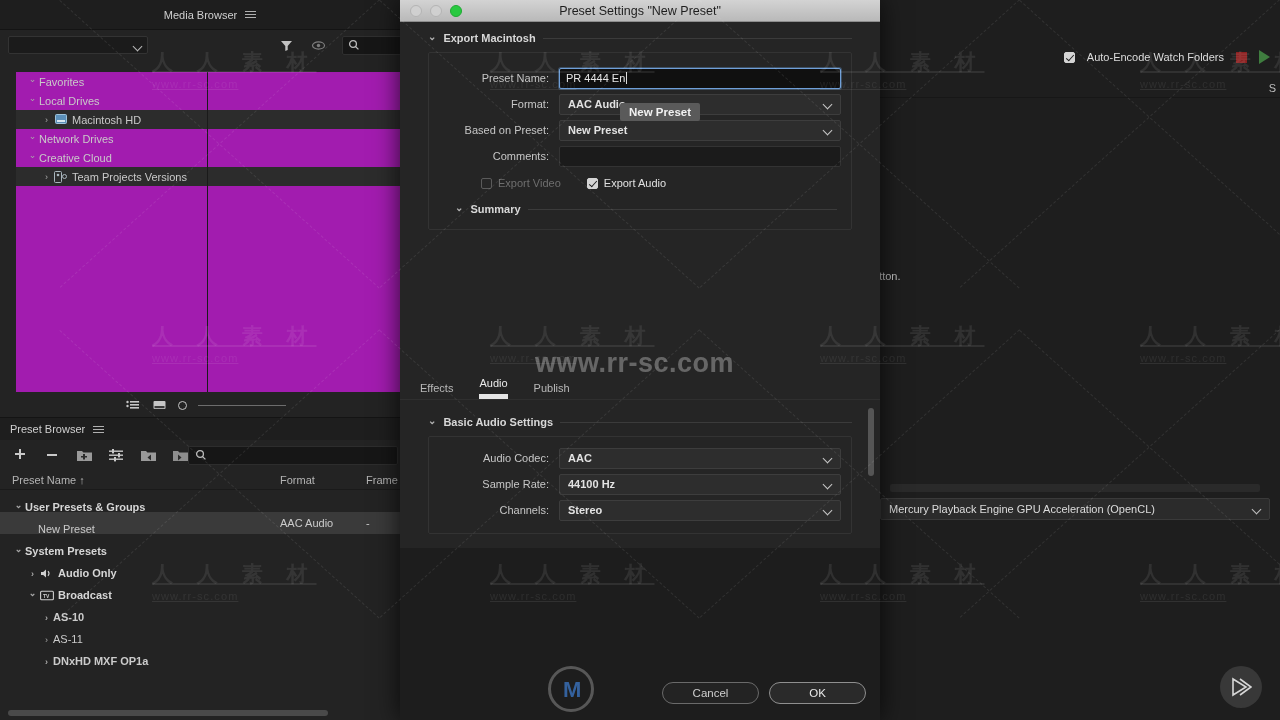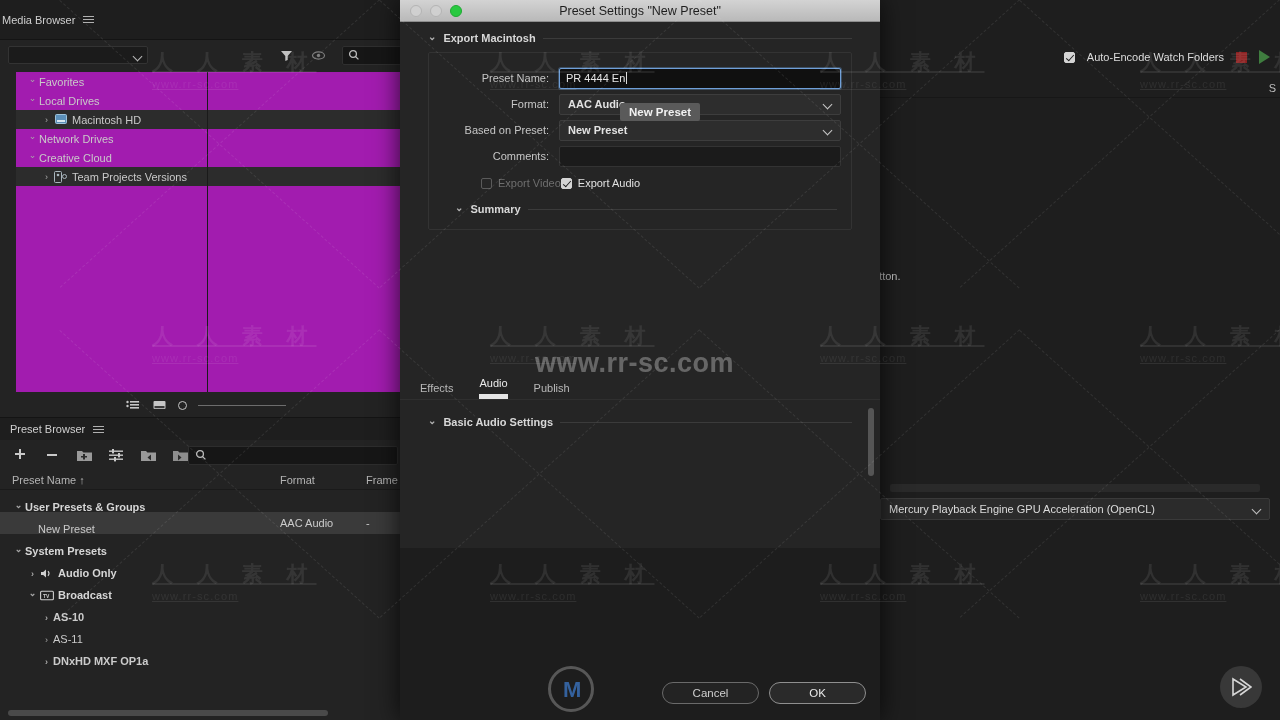--- a/index.html
+++ b/index.html
@@ -16,21 +16,21 @@
   
   .wm-layer{ position:absolute; inset:0; pointer-events:none; z-index:40; overflow:hidden; }
   .wm{ position:absolute; color:rgba(255,255,255,.085); font-weight:700; white-space:nowrap;text-decoration:underline; }
   .wm .cn{ font-size:21px; letter-spacing:9px; display:block; }
   .wm .url{ font-size:11px; letter-spacing:1.1px; display:block; margin-top:2px; color:rgba(255,255,255,.075); font-weight:400;}
   .wm-big{ position:absolute; left:535px; top:348px; font-size:27px; font-weight:700; color:rgba(255,255,255,.30); letter-spacing:.5px;}
   .dg{ position:absolute; border-top:1px dashed rgba(255,255,255,.09); width:430px; transform-origin:0 0; }
 
   
   .left-col{ position:absolute; left:0; top:0; width:410px; height:720px; background:#232323; z-index:5;}
-  .panel-tabbar{ height:40px; background:#1e1e1e; display:flex; align-items:center; padding-left:2px; gap:8px; border-bottom:1px solid #141414;}
+  .panel-tabbar{ height:30px; background:#1e1e1e; display:flex; align-items:center; padding-left:10px; gap:8px; border-bottom:1px solid #141414;justify-content:center;}
   .panel-title{ font-size:11px; color:#cfcfcf; font-weight:400;}
   .hamb{ display:inline-flex; flex-direction:column; gap:2px; cursor:pointer;}
   .hamb i{ display:block; width:11px; height:1px; background:#b0b0b0;}
 
   .mb-toolbar{ height:30px; background:#232323; display:flex; align-items:center; padding:0 8px; position:relative;}
   .mini-select{ width:140px; height:18px; background:#1b1b1b; border:1px solid #333; border-radius:2px; position:relative;}
   .mini-select::after{ content:""; position:absolute; right:6px; top:6px; width:6px; height:6px;
         border-right:1.4px solid #b9b9b9; border-bottom:1.4px solid #b9b9b9; transform:rotate(45deg);}
   .tb-icons{ position:absolute; right:8px; display:flex; align-items:center; gap:16px;}
   .icn{ width:16px; height:16px; display:flex; align-items:center; justify-content:center; cursor:pointer;}
@@ -110,21 +110,21 @@
   .sect-hd .rule{ flex:1; height:1px; background:#3b3b3b;}
   .panel-box{ border:1px solid #333; border-radius:2px; margin:8px 0 0 0; padding:12px 0 14px 0; background:#252525;}
   .frow{ display:flex; align-items:center; height:26px; padding:0 10px;}
   .flabel{ width:120px; text-align:right; padding-right:10px; font-size:11px; color:#c6c6c6;}
   .finput{ flex:1; height:21px; background:#101010; border:1px solid #6f9fd8; border-radius:2px; color:#e6e6e6; font-size:11px; padding:0 6px; display:flex; align-items:center; box-shadow:0 0 0 1px rgba(110,160,215,.35);}
   .caret{ display:inline-block; width:1px; height:12px; background:#dcdcdc; margin-left:1px;}
   .fselect{ flex:1; height:21px; background:#2d2d2d; border:1px solid #3d3d3d; border-radius:2px; color:#e2e2e2; font-size:11px; padding:0 8px; display:flex; align-items:center; font-weight:700; position:relative;}
   .fselect::after{ content:""; position:absolute; right:9px; top:6px; width:6px;height:6px; border-right:1.4px solid #c8c8c8; border-bottom:1.4px solid #c8c8c8; transform:rotate(45deg);}
   .fplain{ flex:1; height:21px; background:#1b1b1b; border:1px solid #333; border-radius:2px;}
   .tooltip{ position:absolute; left:620px; top:103px; background:#5a5a5a; color:#f2f2f2; font-size:11.5px; font-weight:700; padding:3px 9px; border-radius:2px; z-index:26;}
-  .chkrow{ display:flex; align-items:center; padding:8px 0 0 52px;}
+  .chkrow{ display:flex; align-items:center; gap:26px; padding:8px 0 0 52px;}
   .chkitem{ display:flex; align-items:center; gap:6px; font-size:11px;}
   .chkitem.dim{ color:#6e6e6e;}
   .summary{ padding:4px 0 0 60px; font-size:11px; line-height:15px;}
   .summary b{ color:#dcdcdc;}
   .summary .l2{ padding-left:36px; color:#c5c5c5;}
 
   .tabs{ position:absolute; left:0; top:354px; width:480px; height:24px; display:flex; align-items:flex-end; gap:26px; padding-left:20px; border-bottom:1px solid #2f2f2f; background:#252525;}
   .tab{ font-size:11px; color:#b9b9b9; padding-bottom:5px; cursor:pointer;}
   .tab.active{ color:#eaeaea; border-bottom:5px solid #e5e5e5;}
   .tabpane{ position:absolute; left:0; top:378px; width:480px; height:170px; background:#252525; overflow:hidden;}
@@ -498,20 +498,40 @@
       <span class="tab">Publish</span>
     </div>
 
     <div class="tabpane">
       <div class="sect" style="margin-top:16px">
         <div class="sect-hd">
           <span class="chev">⌄</span>
           <span>Basic Audio Settings</span>
           <span class="rule"></span>
         </div>
+        <div class="panel-box" style="padding:8px 0 10px 0">
+          <div class="frow">
+            <span class="flabel">Audio Codec:</span>
+            <span class="fselect">
+                  <span>AAC</span>
+                </span>
+          </div>
+          <div class="frow">
+            <span class="flabel">Sample Rate:</span>
+            <span class="fselect">
+                  <span>44100 Hz</span>
+                </span>
+          </div>
+          <div class="frow">
+            <span class="flabel">Channels:</span>
+            <span class="fselect">
+                  <span>Stereo</span>
+                </span>
+          </div>
+        </div>
       </div>
       <div class="vscroll">
             <i></i>
           </div>
     </div>
   </div>
 
   <div class="dlg-foot">
     <div class="logo"></div>
     <div class="btns">

